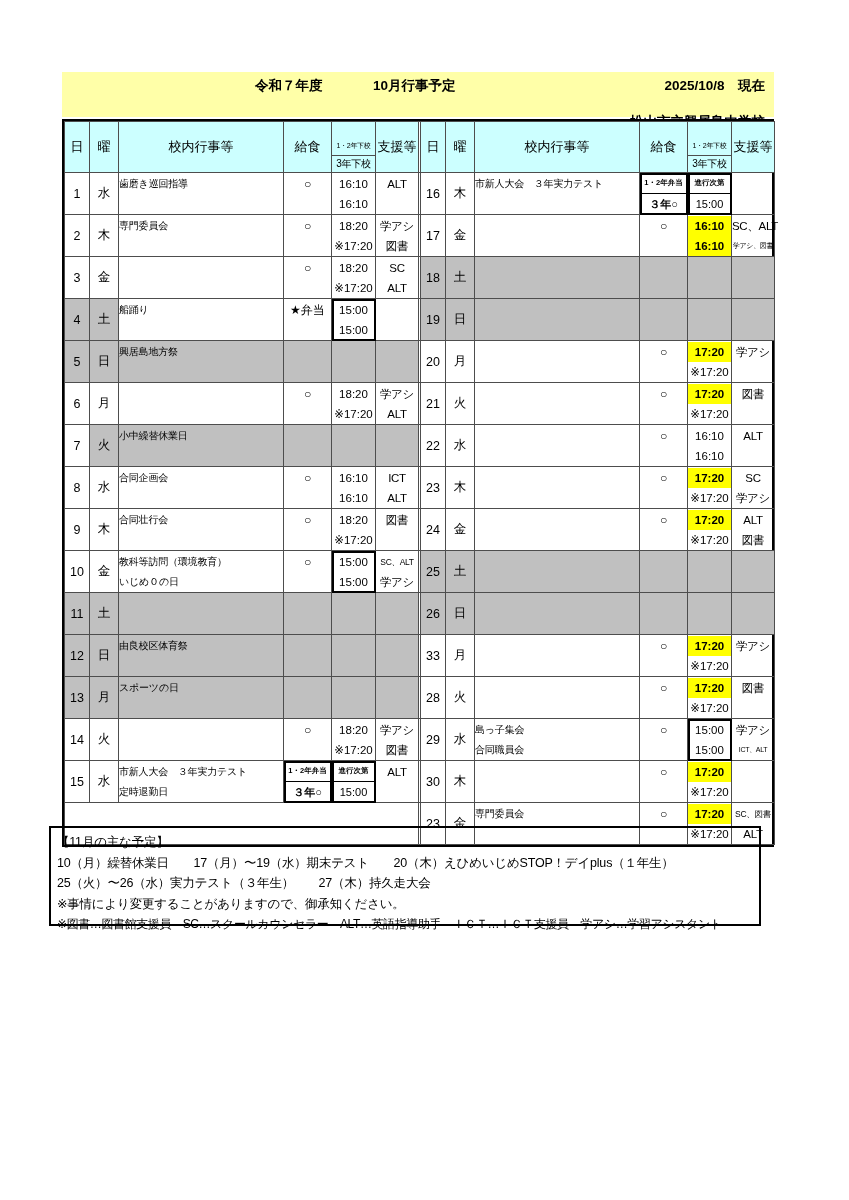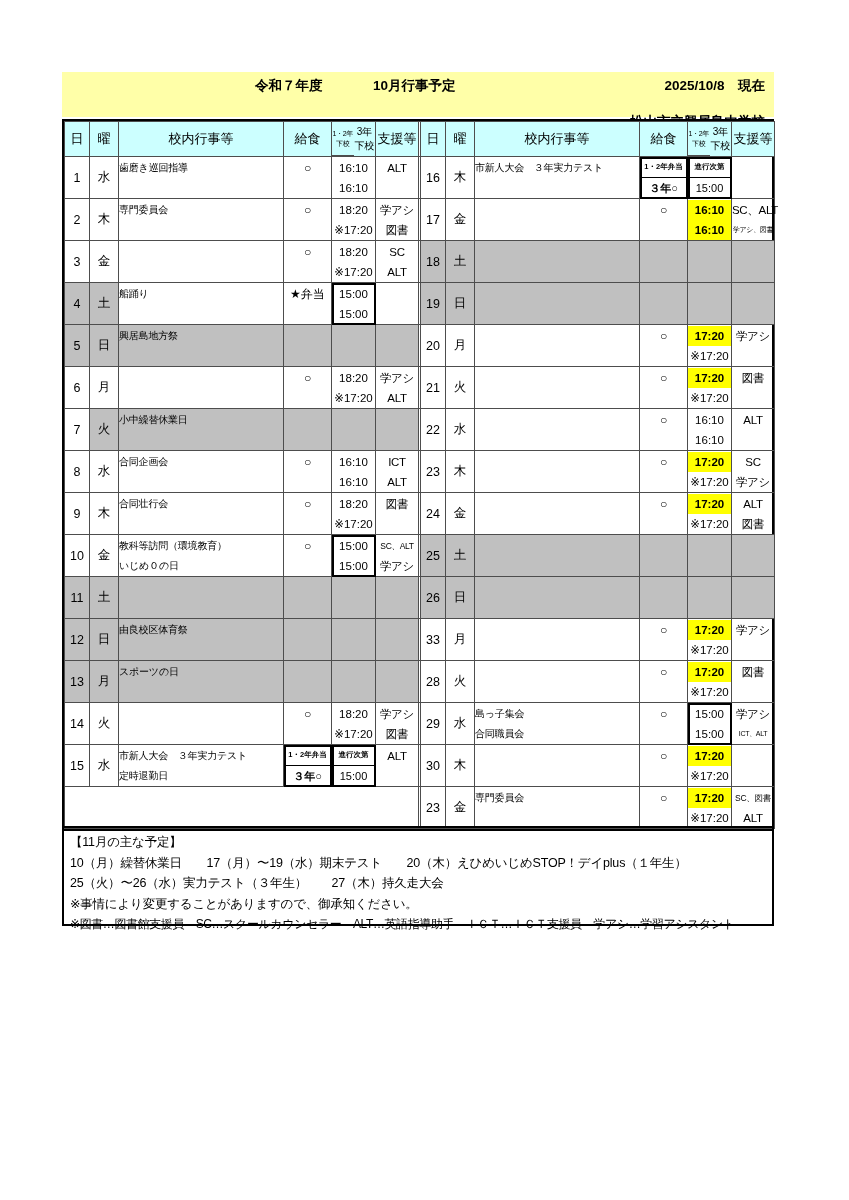--- a/index.html
+++ b/index.html
@@ -108,23 +108,24 @@
 
   
   tr.hdr td {
     background: #ccffff;
     text-align: center;
     height: 34px;
     font-size: 13px;
   }
   .hdr-split {
     display: flex;
-    flex-direction: row;
+    flex-direction: column;
     height: 34px;
     width: 100%;
+    margin-top: 16px;
   }
   .hdr-split .hs-top {
     flex: 1 1 50%;
     display: flex;
     align-items: center;
     justify-content: center;
     font-size: 7px;
     border-bottom: 1px solid #4d4d4d;
     letter-spacing: -0.3px;
   }
@@ -203,21 +204,21 @@
     display: flex;
     align-items: center;
     justify-content: center;
     white-space: nowrap;
   }
   .subsplit .sp.topline { border-bottom: 1px solid #000; }
 
   
   .notes {
     position: absolute;
-    left: 62px;
+    left: 49px;
     top: 826px;
     width: 712px;
     height: 100px;
     border-left: 2px solid #000;
     border-right: 2px solid #000;
     border-bottom: 2px solid #000;
     border-top: 2px solid #000;
     box-sizing: border-box;
     padding: 4px 0 12px 6px;
     font-size: 12.5px;

